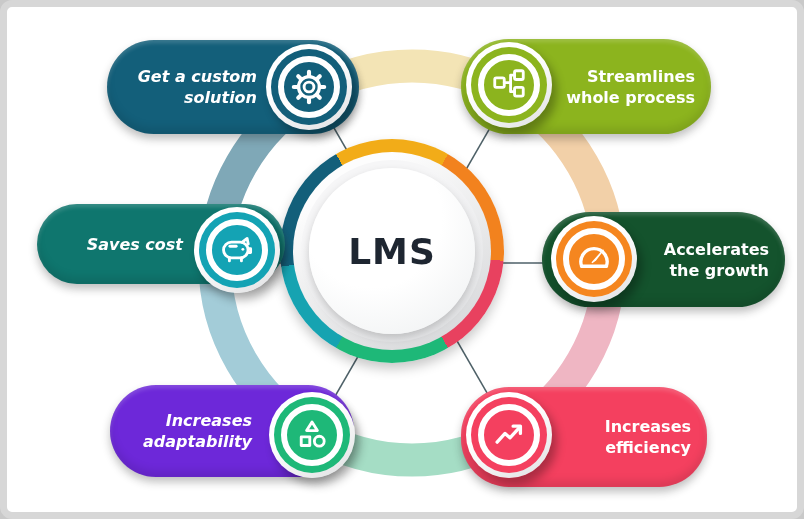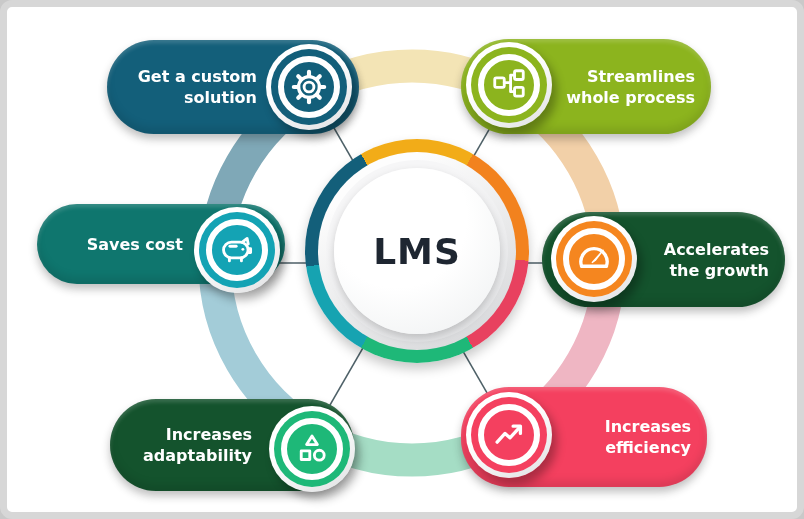--- a/index.html
+++ b/index.html
@@ -11,21 +11,21 @@
   .frame {
     position:relative; width:804px; height:519px;
     background:#ffffff;
     border:7px solid #d7d7d7;
     border-radius:12px;
     overflow:hidden;
   }
   .bg-svg { position:absolute; left:0; top:0; width:790px; height:505px; }
 
   
-  .hub { position:absolute; left:298px; top:132px; width:224px; height:224px; }
+  .hub { position:absolute; left:273px; top:132px; width:224px; height:224px; }
   .hub-ring {
     position:absolute; inset:0; border-radius:50%;
     background:conic-gradient(from 330deg,
       #f2ac18 0 60deg, #f2821e 60deg 125deg, #e8415f 125deg 180deg,
       #1eb878 180deg 240deg, #16a3b1 240deg 292deg, #135f7a 292deg 360deg);
     box-shadow:0 6px 12px rgba(0,0,0,.22);
   }
   .hub-silver {
     position:absolute; inset:13px; border-radius:50%;
     background:linear-gradient(150deg,#fdfdfd 20%,#d8d9db 90%);
@@ -46,28 +46,28 @@
 
   
   .pill {
     position:absolute; border-radius:48px;
     box-shadow:0 5px 8px rgba(30,30,30,.28), inset 0 -6px 8px rgba(0,0,0,.10), inset 0 3px 4px rgba(255,255,255,.18);
   }
   .pill--tl { left:100px; top:33px;  width:252px; height:94px; background:#135f7a; }
   .pill--tr { left:454px; top:32px;  width:250px; height:95px; background:#8cb41e; }
   .pill--ml { left:30px;  top:197px; width:248px; height:80px; background:#0f766e; }
   .pill--mr { left:535px; top:205px; width:243px; height:95px; background:#14532d; }
-  .pill--bl { left:103px; top:378px; width:244px; height:92px; background:#14532d;margin-top:14px; }
+  .pill--bl { left:103px; top:378px; width:244px; height:92px; background:#6d28d9; }
   .pill--br { left:454px; top:380px; width:246px; height:100px; background:#f4405f; }
 
   .pill-label {
     position:absolute; top:50%; transform:translateY(-50%);
     color:#ffffff; font-size:16px; font-weight:bold; line-height:21px;
   }
-  .label-right { left:24px; right:102px; text-align:right; }
+  .label-right { left:24px; right:102px; text-align:right;font-style:italic; }
   .label-left  { left:100px; right:16px; text-align:right; }
 
   
   .badge {
     position:absolute; width:86px; height:86px; border-radius:50%;
     background:linear-gradient(150deg,#ffffff 40%,#dfe0e2);
     box-shadow:5px 7px 10px rgba(0,0,0,.30);
   }
   .badge-mid   { position:absolute; inset:5px;  border-radius:50%; }
   .badge-inner {

